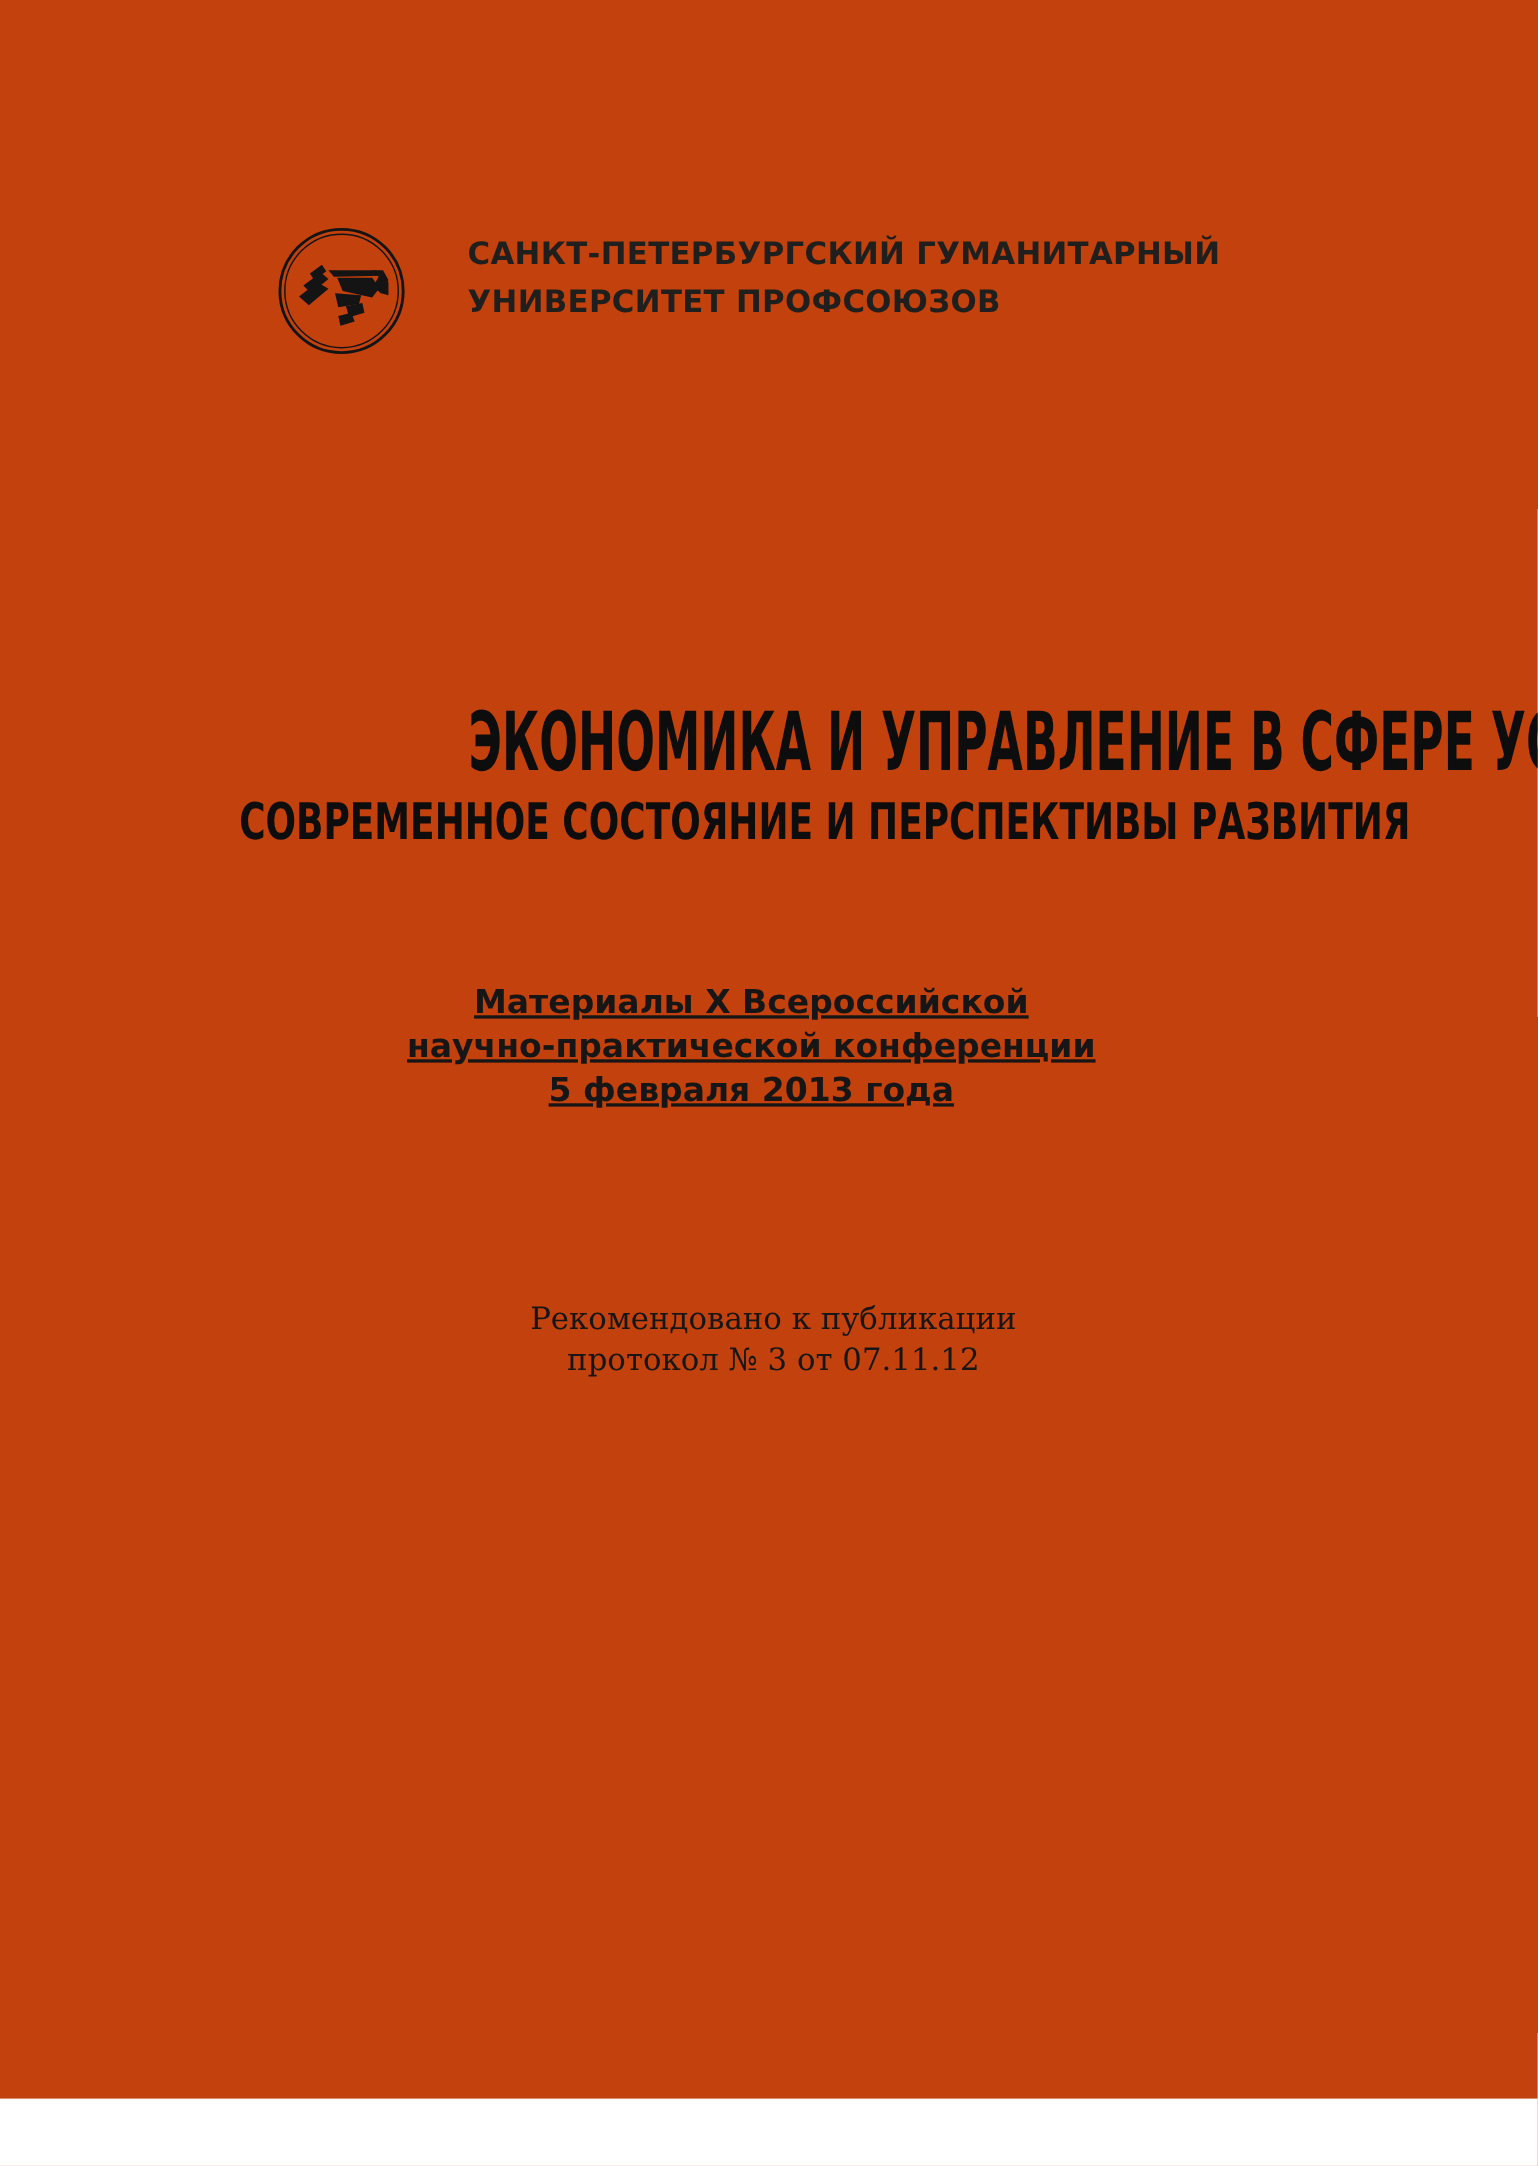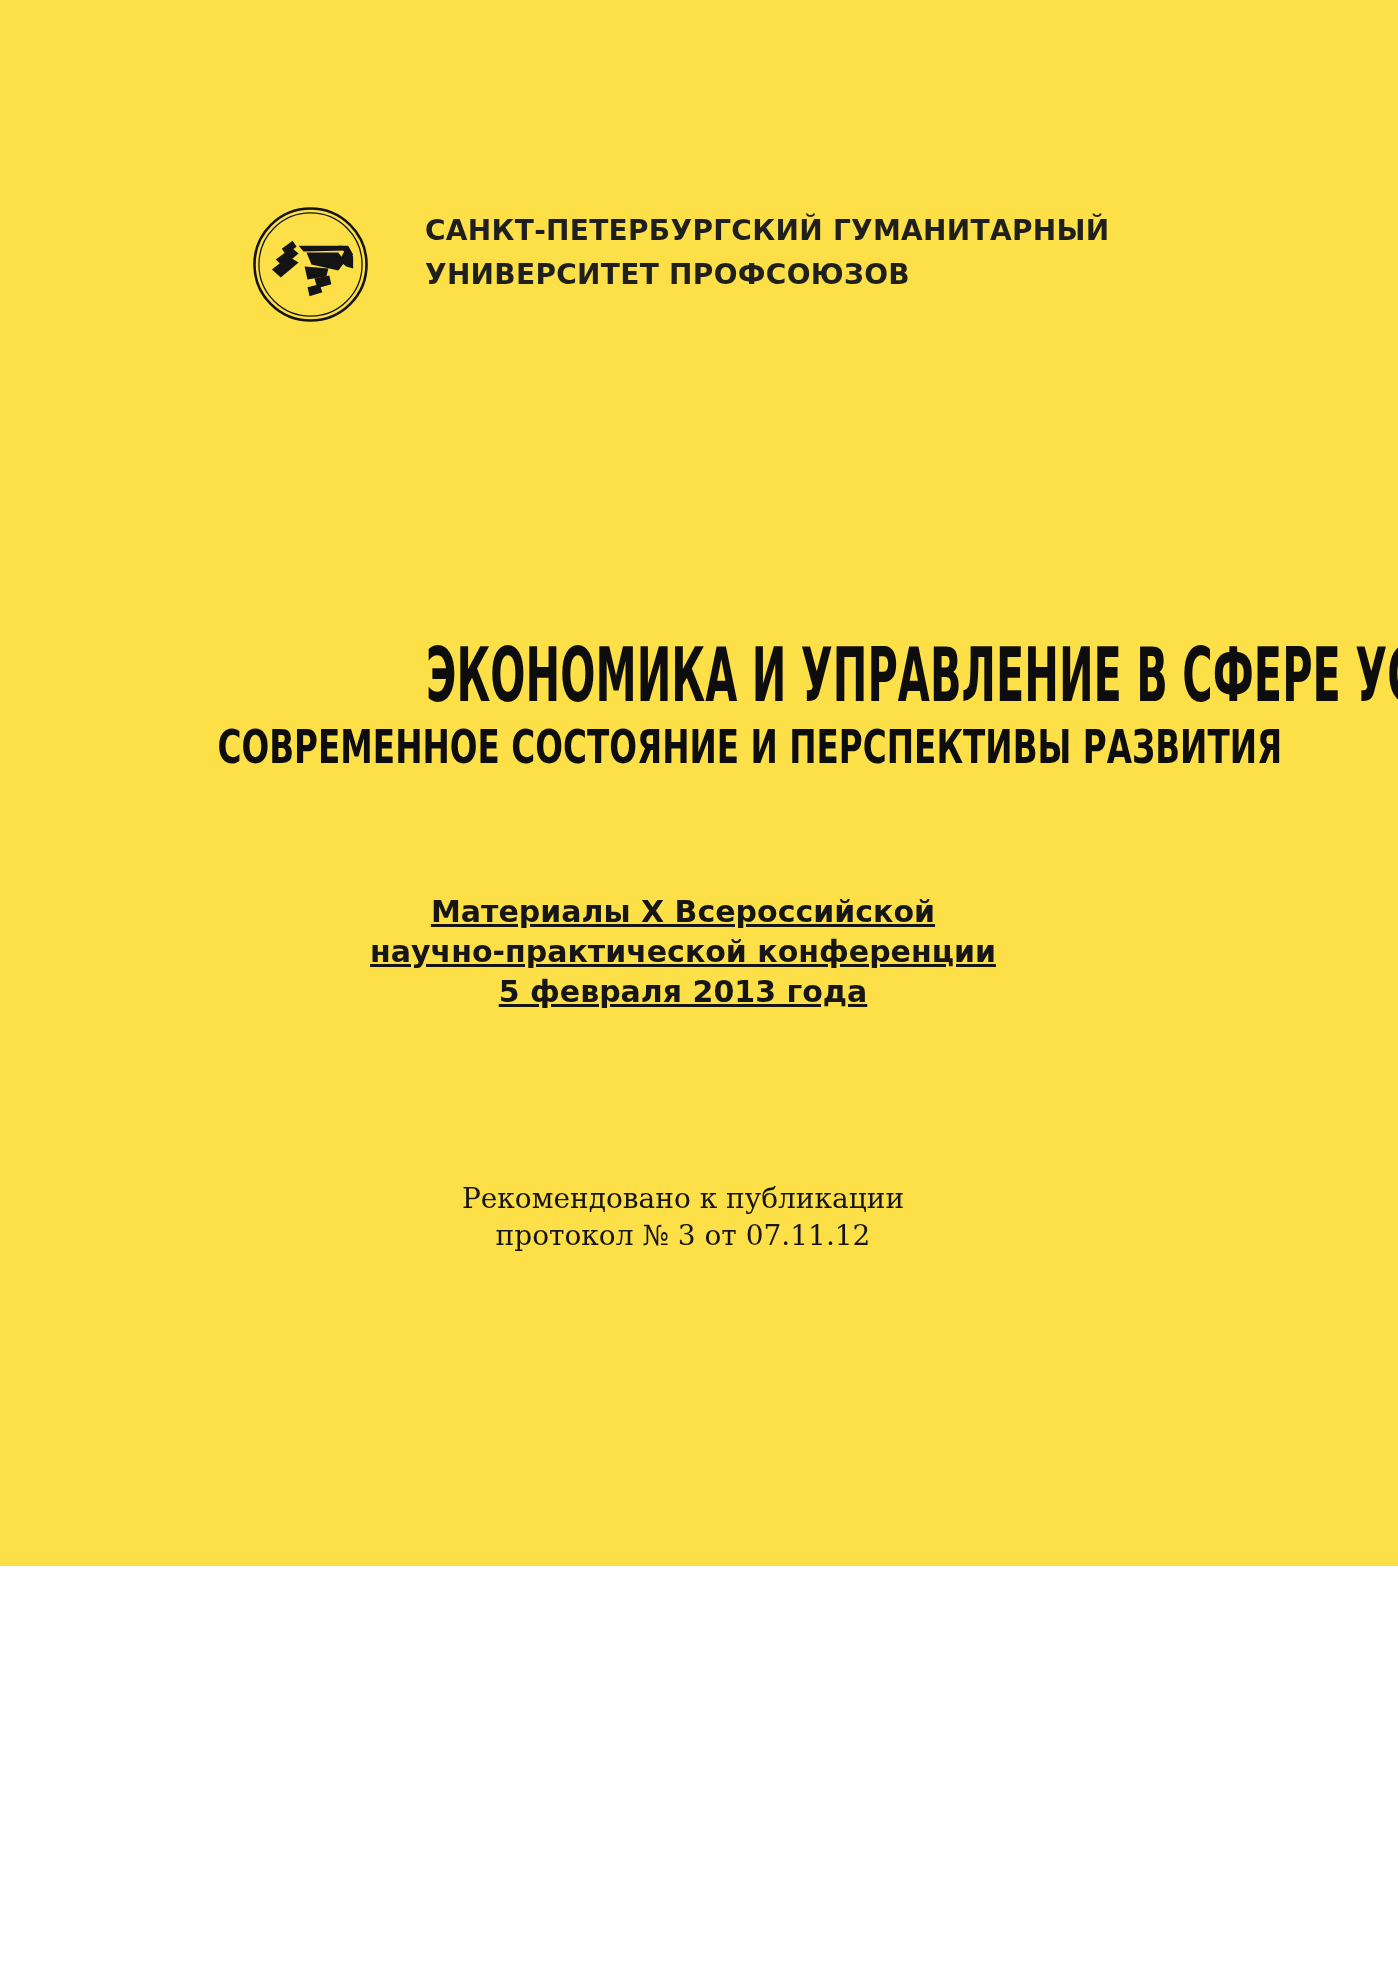--- a/index.html
+++ b/index.html
@@ -1,20 +1,20 @@
 <!DOCTYPE html>
 <html><head>
 <meta charset="utf-8">
 <style>
   html, body { margin: 0; padding: 0; background: #ffffff; }
   .page {
     position: relative;
     width: 1398px;
-    height: 1566px;
-    background: #fde047;
+    height: 1908px;
+    background: #c2410c;
     color: #1b1b1b;
     font-family: "DejaVu Sans", "Liberation Sans", sans-serif;
     overflow: hidden;
   }
   
   .logo {
     position: absolute;
     left: 251px; top: 205px;
     width: 119px; height: 119px;
   }
@@ -64,20 +64,21 @@
     line-height: 40px;
     color: #161616;
     text-decoration: underline;
   }
   .approval {
     top: 1180px;
     font-family: "DejaVu Serif", "Liberation Serif", serif;
     font-size: 28px;
     line-height: 37px;
     color: #161616;
+    padding-left: 20px;
   }
   .imprint {
     top: 1707px;
     font-size: 34px;
     line-height: 45px;
     color: #1e1e1e;
   }
 </style>
 </head>
 <body>

